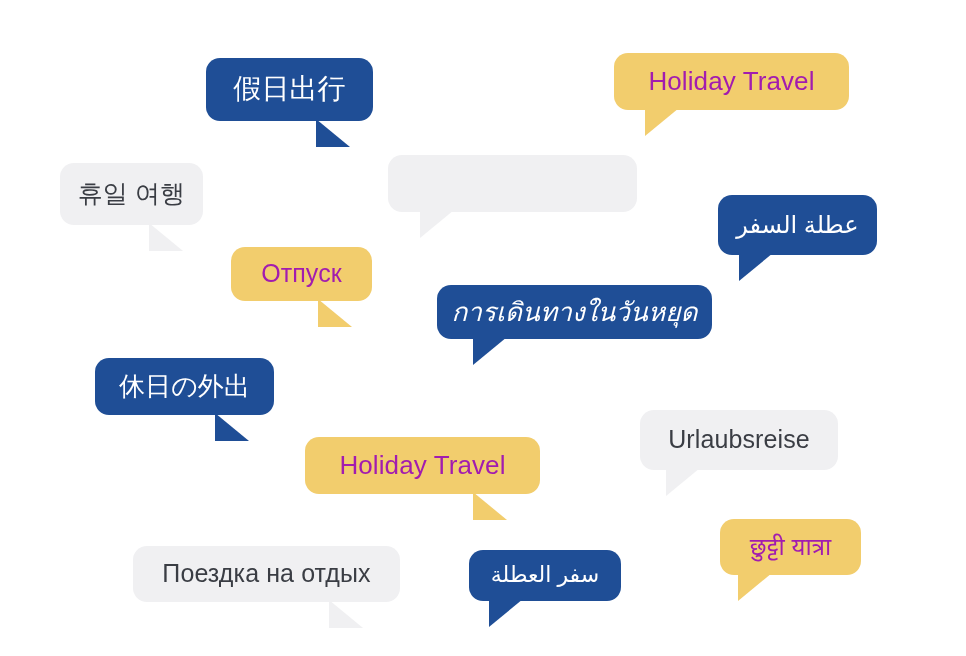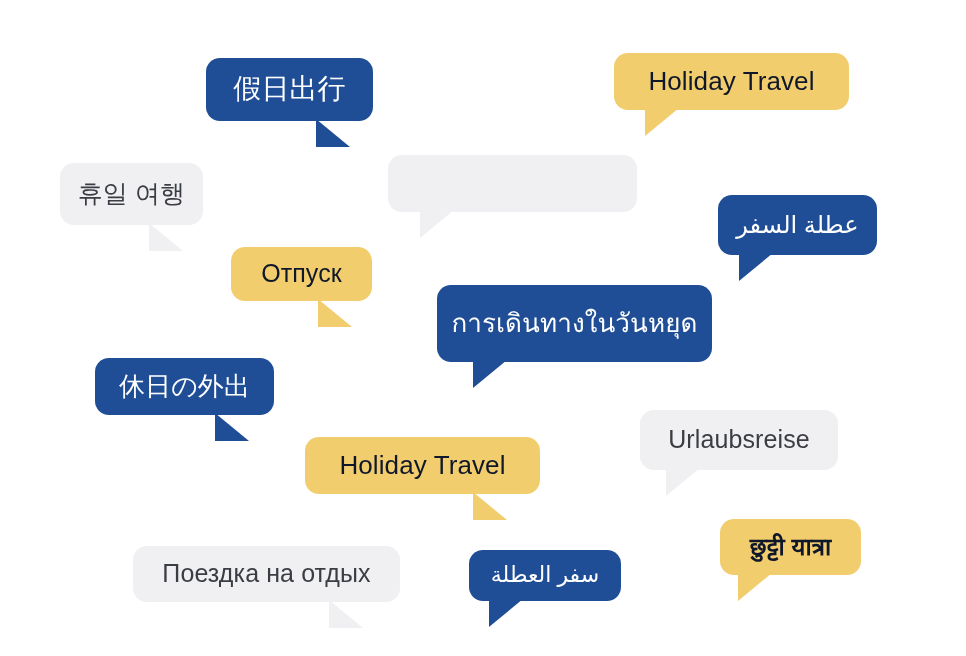--- a/index.html
+++ b/index.html
@@ -27,21 +27,21 @@
     white-space: nowrap;
     line-height: 1.1;
     letter-spacing: 0.1px;
   }
   .bubble .label {
     display: block;
     padding: 0 4px;
   }
   
   .v-blue   { background: #1f4e96; color: #ffffff; }
-  .v-yellow { background: #f2cd6d; color: #0f172a; }
+  .v-yellow { background: #f2cd6d; color: #a21caf; }
   .v-gray   { background: #f0f0f2; color: #3a3d44; }
 
   
   .tail {
     position: absolute;
     width: 0;
     height: 0;
     bottom: -26px;
     border-style: solid;
   }
@@ -80,37 +80,37 @@
       <span class="tail tail-left t-gray" style="left: 32px;"></span>
     </div>
     <div class="bubble v-blue" style="left: 718px; top: 195px; width: 159px; height: 60px; font-size: 24px;">
       <span class="label rtl">عطلة السفر</span>
       <span class="tail tail-left t-blue" style="left: 21px;"></span>
     </div>
     <div class="bubble v-yellow" style="left: 231px; top: 247px; width: 141px; height: 54px; font-size: 25px;">
       <span class="label">Отпуск</span>
       <span class="tail tail-right t-yellow" style="right: 20px;"></span>
     </div>
-    <div class="bubble v-blue" style="left: 437px; top: 285px; width: 275px; height: 77px; font-size: 26px;">
+    <div class="bubble v-blue" style="left: 437px; top: 285px; width: 275px; height: 54px; font-size: 26px; font-style: italic;">
       <span class="label">การเดินทางในวันหยุด</span>
       <span class="tail tail-left t-blue" style="left: 36px;"></span>
     </div>
     <div class="bubble v-blue" style="left: 95px; top: 358px; width: 179px; height: 57px; font-size: 26px;">
       <span class="label">休日の外出</span>
       <span class="tail tail-right t-blue" style="right: 25px;"></span>
     </div>
     <div class="bubble v-gray" style="left: 640px; top: 410px; width: 198px; height: 60px; font-size: 25px; align-items: center;">
       <span class="label">Urlaubsreise</span>
       <span class="tail tail-left t-gray" style="left: 26px;"></span>
     </div>
     <div class="bubble v-yellow" style="left: 305px; top: 437px; width: 235px; height: 57px; font-size: 26px;">
       <span class="label">Holiday Travel</span>
       <span class="tail tail-right t-yellow" style="right: 33px;"></span>
     </div>
-    <div class="bubble v-yellow" style="left: 720px; top: 519px; width: 141px; height: 56px; font-size: 24px; font-weight: bold;">
+    <div class="bubble v-yellow" style="left: 720px; top: 519px; width: 141px; height: 56px; font-size: 24px;">
       <span class="label">छुट्टी यात्रा</span>
       <span class="tail tail-left t-yellow" style="left: 18px;"></span>
     </div>
     <div class="bubble v-gray" style="left: 133px; top: 546px; width: 267px; height: 56px; font-size: 25px;">
       <span class="label">Поездка на отдых</span>
       <span class="tail tail-right t-gray" style="right: 37px;"></span>
     </div>
     <div class="bubble v-blue" style="left: 469px; top: 550px; width: 152px; height: 51px; font-size: 22px;">
       <span class="label rtl">سفر العطلة</span>
       <span class="tail tail-left t-blue" style="left: 20px;"></span>

